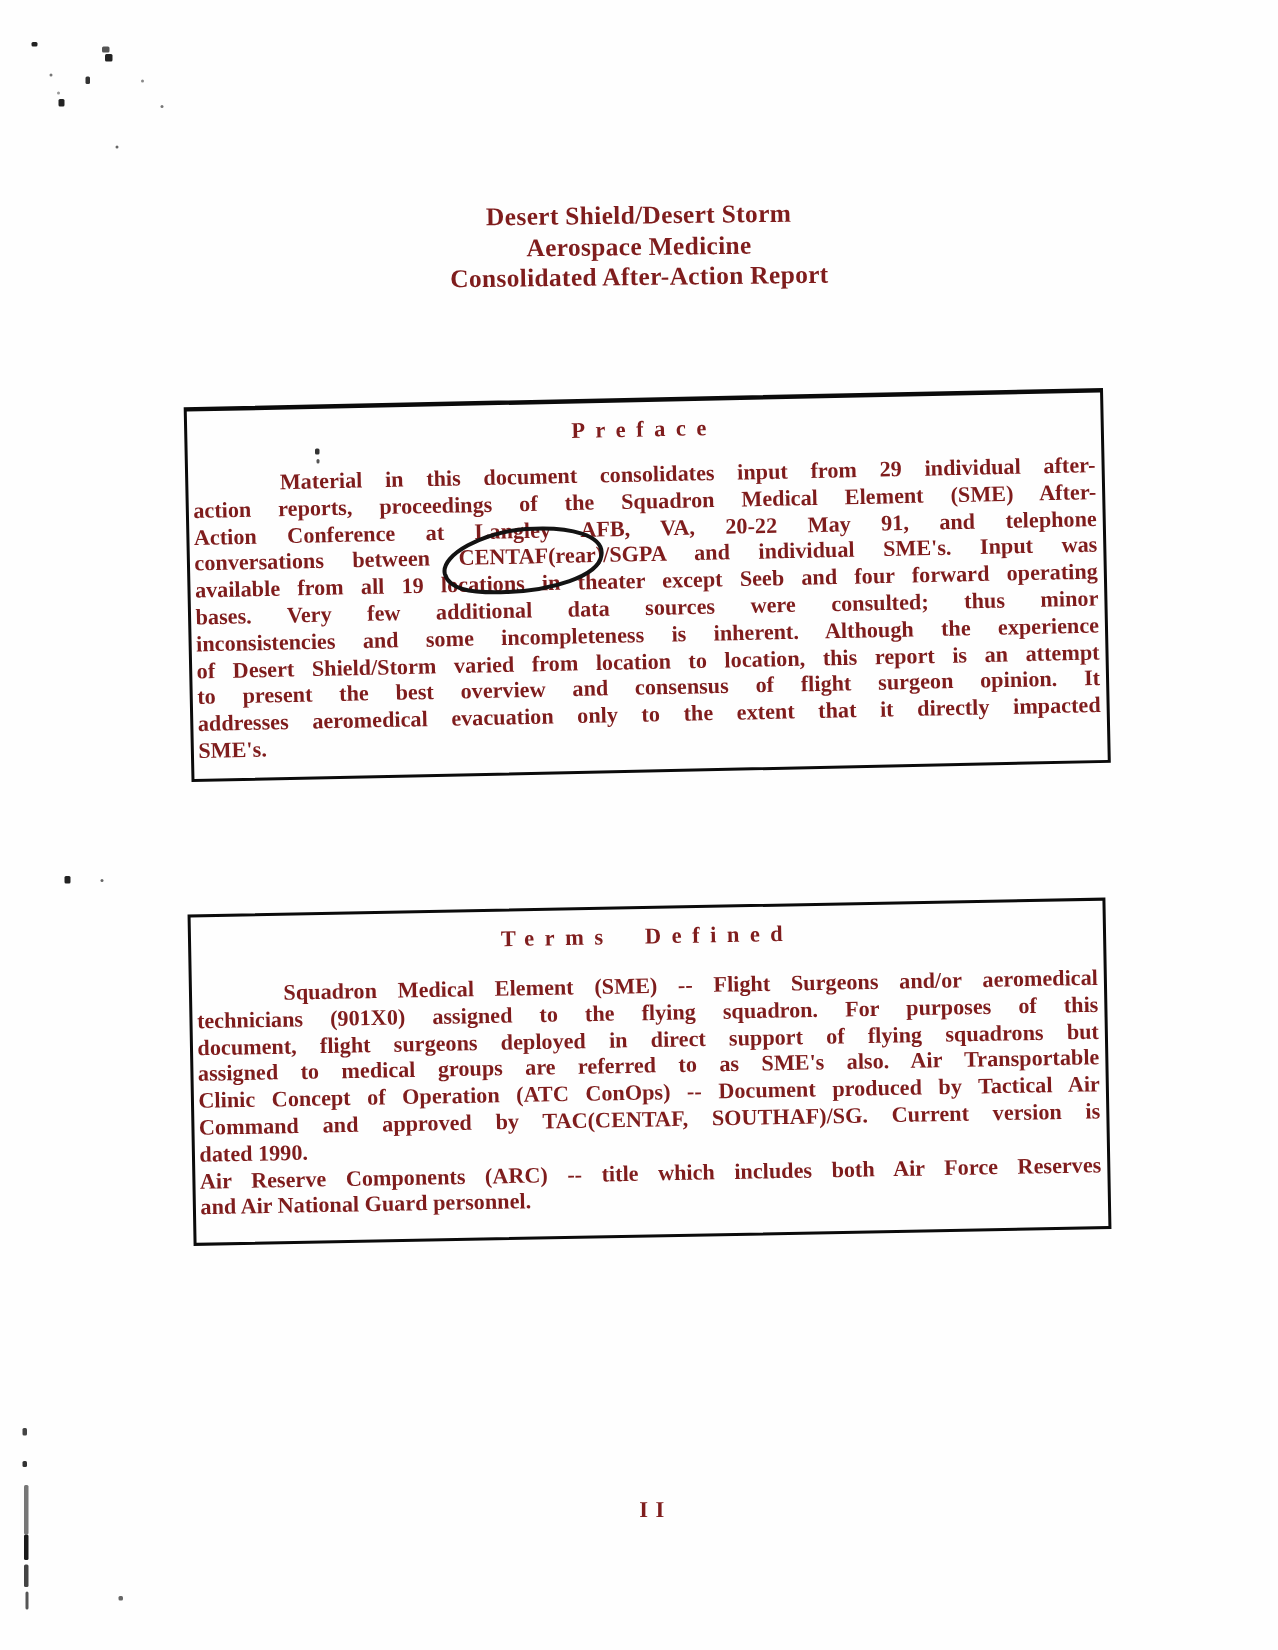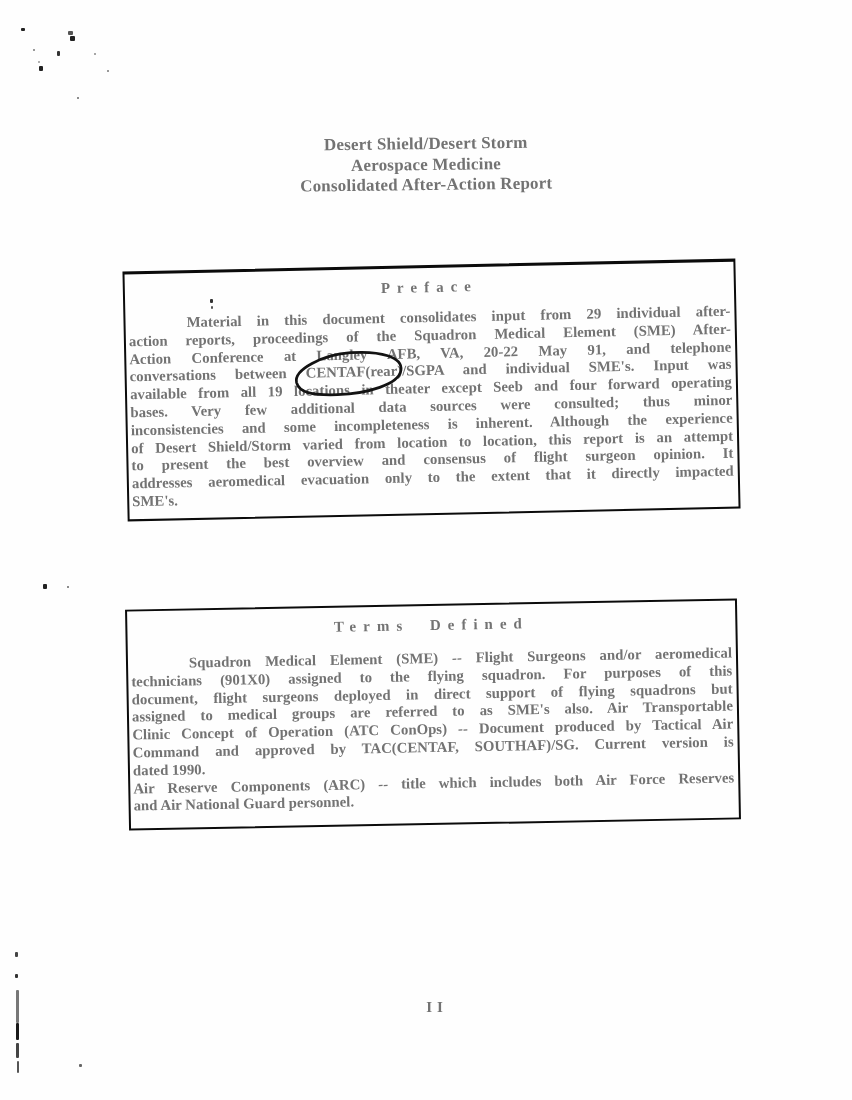--- a/index.html
+++ b/index.html
@@ -7,21 +7,21 @@
     padding: 0;
     background: #ffffff;
   }
   .page {
     position: relative;
     width: 852px;
     height: 1100px;
     background: #fefefe;
     overflow: hidden;
     font-family: "Liberation Serif", serif;
-    color: #737373;
+    color: #7f1d1d;
   }
 
   
   .doc-title {
     position: absolute;
     left: 0;
     top: 134px;
     width: 852px;
     text-align: center;
     font-weight: bold;

